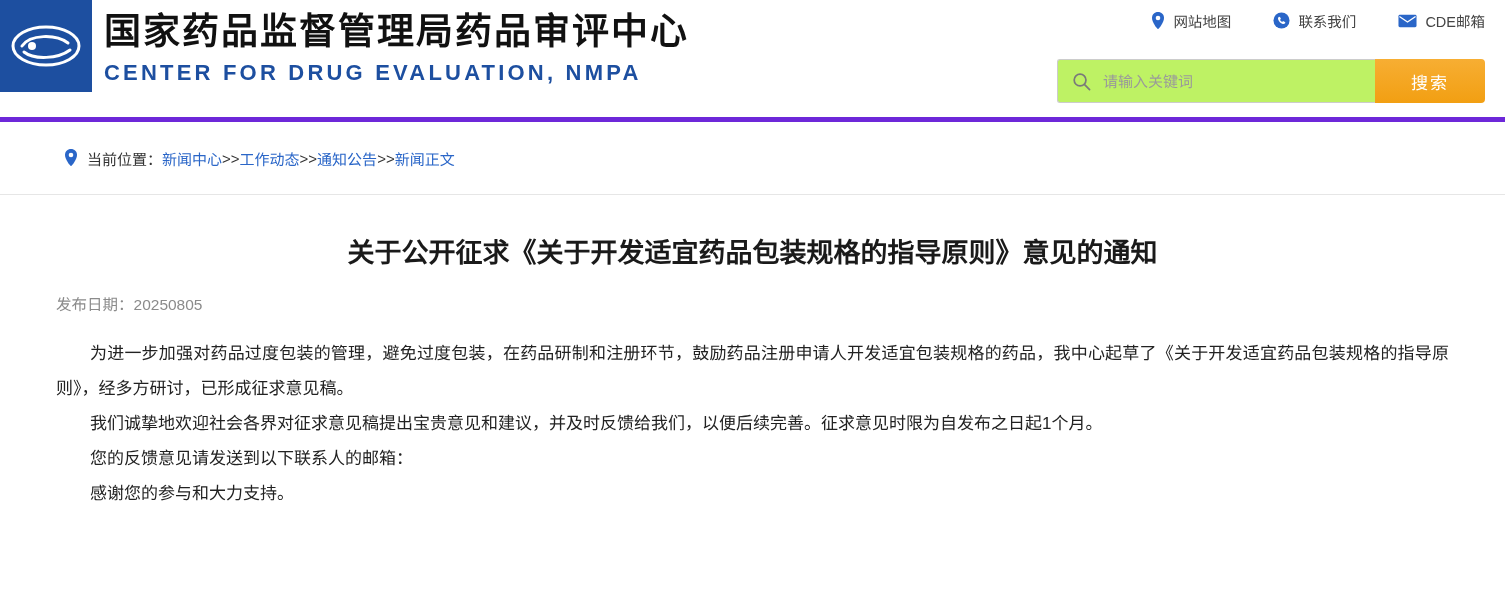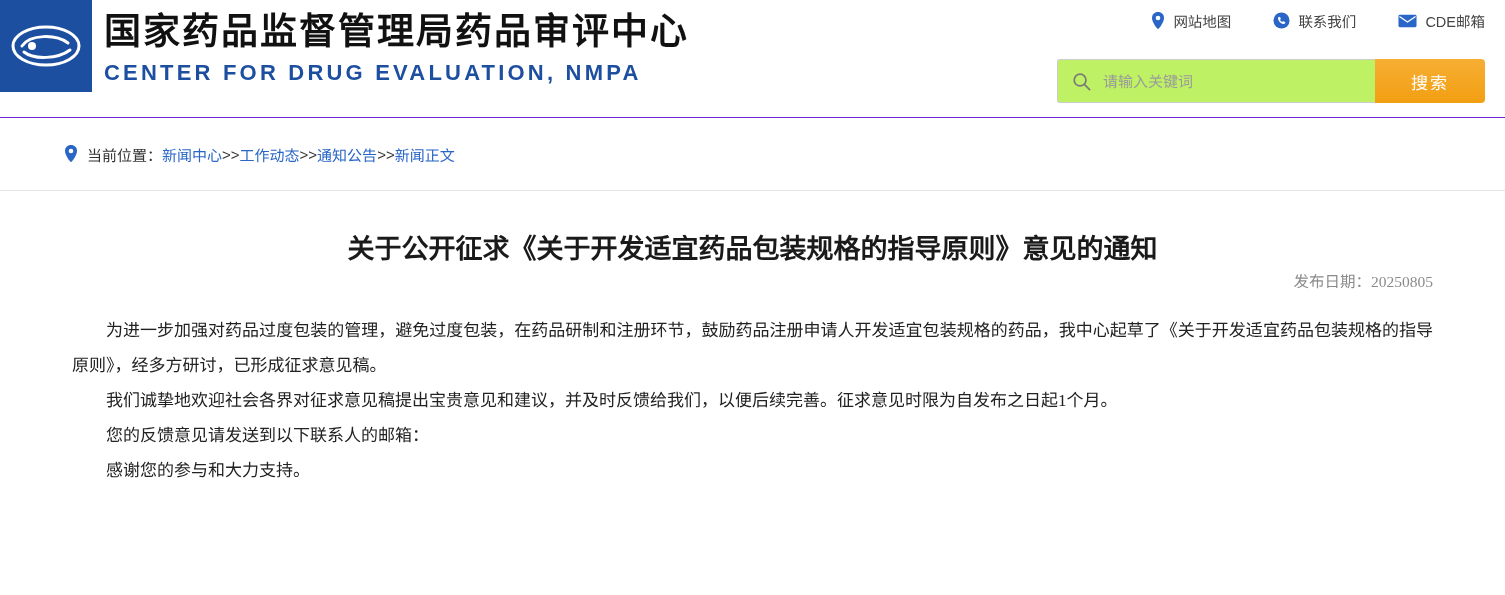--- a/index.html
+++ b/index.html
@@ -13,21 +13,21 @@
     overflow: hidden;
     font-family: "Liberation Sans", "DejaVu Sans", sans-serif;
     color: #333;
   }
 
   
   .header {
     position: relative;
     height: 117px;
     background: #ffffff;
-    border-bottom: 1px solid #6d28d9;
+    border-bottom: 5px solid #6d28d9;
   }
   .logo-block {
     position: absolute;
     left: 0;
     top: 0;
     width: 92px;
     height: 92px;
     background: #1d4fa0;
     display: flex;
     align-items: center;
@@ -135,35 +135,35 @@
   .breadcrumb .pin { margin-right: 9px; display: block; }
   .breadcrumb a {
     color: #2a66c8;
     text-decoration: none;
     cursor: pointer;
   }
   .breadcrumb .sep { color: #333; }
 
   
   .article {
-    padding: 0 72px;
-    font-family: Liberation Serif, serif;
+    padding: 0 56px;
   }
   .art-title {
     text-align: center;
     font-size: 27px;
     font-weight: bold;
     color: #1a1a1a;
     margin: 38px 0 0 0;
     line-height: 40px;
   }
   .art-date {
-    text-align: right;
+    text-align: left;
     font-size: 15.5px;
     color: #8b8b8b;
+    margin-top: 19px;
   }
   .art-body {
     margin-top: 22px;
     font-size: 17px;
     line-height: 35px;
     color: #222;
   }
   .art-body p {
     margin: 0;
     text-align: justify;

